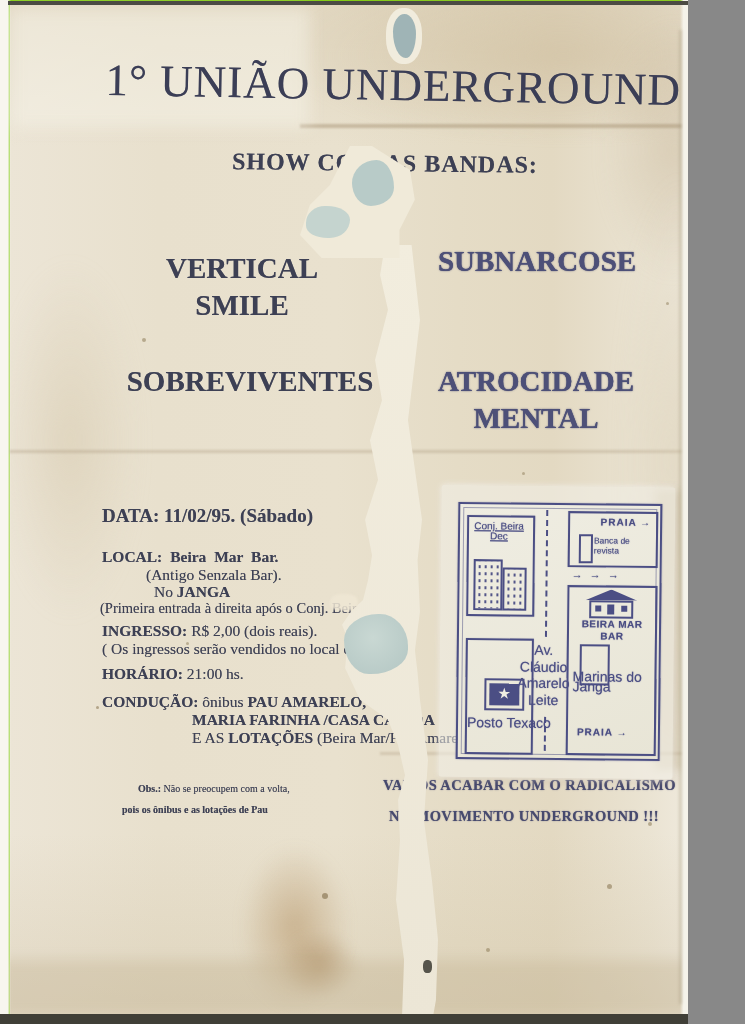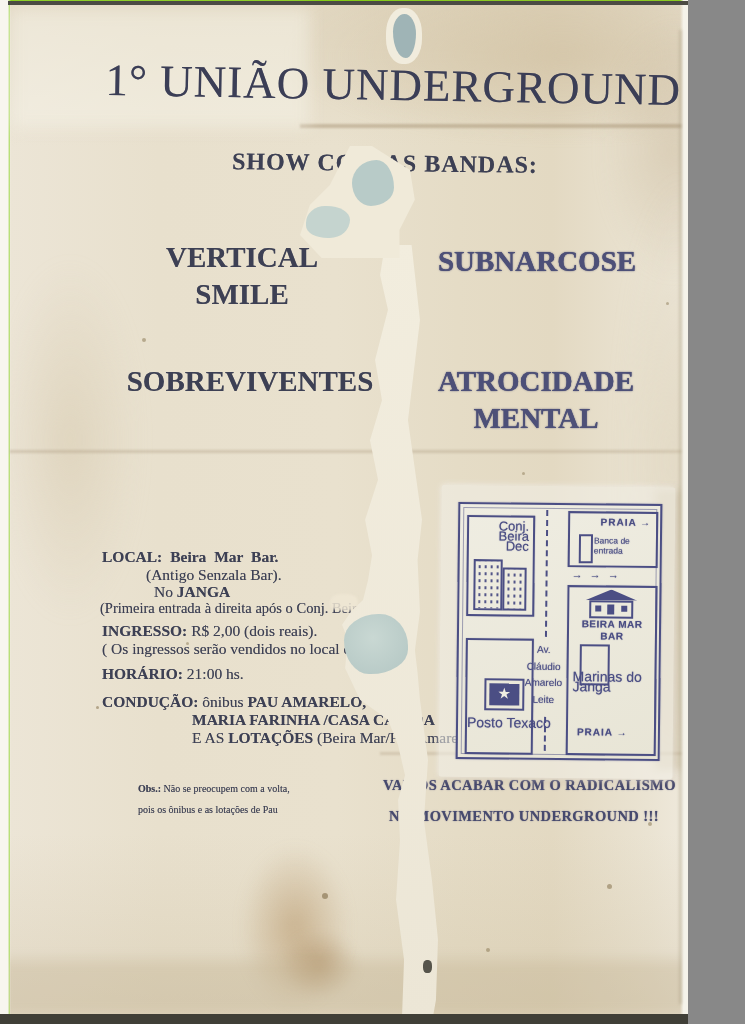--- a/index.html
+++ b/index.html
@@ -13,40 +13,40 @@
   }
   .stain{position:absolute;pointer-events:none;}
   .sp{position:absolute;border-radius:50%;background:#8d7b58;pointer-events:none;}
   
   .ink{position:absolute;color:#3d4054;text-shadow:0 0 .6px rgba(61,64,84,.55);white-space:nowrap;}
   .b{font-weight:bold;}
   .fuzz{color:#4d5078;text-shadow:0 0 1.8px rgba(70,73,110,.85),0 0 .5px rgba(70,73,110,.9);}
   #title{left:106px;top:54px;font-size:45px;letter-spacing:1px;transform:rotate(1deg);transform-origin:left top;color:#3b3e56;}
   #subtitle{left:232px;top:150px;font-size:24px;font-weight:bold;letter-spacing:1px;transform:rotate(.7deg);}
   .band{text-align:center;font-size:29px;font-weight:bold;line-height:37px;white-space:normal;}
-  #band0{left:128px;top:239px;width:228px;}
+  #band0{left:128px;top:250px;width:228px;}
   #band1{left:423px;top:243px;width:228px;}
   #band2{left:116px;top:363px;width:268px;}
   #band3{left:420px;top:363px;width:232px;}
   .dl{font-size:15.5px;}
   .sm{font-size:14.5px;}
   #l-data{left:102px;top:505px;font-size:19px;}
   #l-loc1{left:102px;top:548px;word-spacing:4px;}
   #l-loc2{left:146px;top:566px;text-align:center;}
   #l-loc3{left:154px;top:583px;}
   #l-loc4{left:100px;top:600px;}
   #l-ing1{left:102px;top:622px;}
   #l-ing2{left:102px;top:640px;}
   #l-hor{left:102px;top:665px;}
   #l-con1{left:102px;top:693px;}
   #l-con2{left:192px;top:711px;}
   #l-con3{left:192px;top:729px;}
   .obs{font-size:10px;margin-top:11px;}
   #l-obs1{left:138px;top:772px;}
-  #l-obs2{left:138px;top:793px;}
+  #l-obs2{left:122px;top:793px;font-weight:bold;}
   #l-obs3{left:138px;top:814px;}
   .slogan{font-size:14.5px;font-weight:bold;letter-spacing:.4px;color:#474a6e;
     text-shadow:0 0 1.2px rgba(71,74,110,.8);}
   #slogan1{left:383px;top:777px;}
   #slogan2{left:389px;top:808px;}
   
   #tape{position:absolute;left:440px;top:486px;width:234px;height:292px;
     background:rgba(243,241,233,.55);border-radius:3px;transform:rotate(.6deg);
     box-shadow:0 0 6px rgba(255,255,255,.7),2px 3px 7px rgba(140,120,90,.22);}
   #map{position:absolute;left:17px;top:17px;width:200px;height:253px;
@@ -61,21 +61,21 @@
   #blkC{left:108px;top:6px;width:86px;height:52px;}
   #blkD{left:108px;top:80px;width:86px;height:166px;}
   .bldg{position:absolute;border:2px solid #4b4e84;
     background-image:radial-gradient(rgba(75,78,132,.95) 1.2px,transparent 1.5px);
     background-size:6px 7px;background-position:1px 2px;}
   #bldg1{left:5px;bottom:4px;width:25px;height:47px;}
   #bldg2{left:34px;bottom:4px;width:20px;height:39px;}
   .dash{position:absolute;border-left:2px dashed #4b4e84;width:0;}
   #dash1{left:86px;top:5px;height:127px;}
   #dash2{left:86px;top:212px;height:34px;}
-  #avenue{left:58px;top:137px;width:54px;text-align:center;font-size:10px;line-height:16.5px;white-space:normal;}
+  #avenue{left:58px;top:137px;width:54px;text-align:center;font-size:14px;line-height:16.5px;white-space:normal;}
   #praiaTop{right:5px;top:3px;font-size:10px;font-weight:bold;letter-spacing:1px;}
   #bancaIcon{position:absolute;left:9px;top:21px;width:10px;height:25px;border:2px solid #4b4e84;}
   #bancaTxt{left:24px;top:23px;font-size:8.5px;line-height:9.5px;white-space:normal;width:52px;}
   #roadArrows{left:112px;top:63px;font-size:11px;font-weight:bold;letter-spacing:2px;}
   #house{position:absolute;left:15px;top:2px;width:54px;height:27px;}
   #roof{position:absolute;left:1px;top:0;width:52px;height:11px;background:#4b4e84;
     clip-path:polygon(50% 0,100% 100%,0 100%);}
   #hbody{position:absolute;left:5px;top:11px;width:40px;height:14px;border:2px solid #4b4e84;}
   #hbody i{position:absolute;top:3px;width:6px;height:6px;background:#4b4e84;}
   #hbody i.w1{left:4px;} #hbody i.w2{right:4px;}
@@ -160,20 +160,21 @@
     <div>SUBNARCOSE</div>
   </div>
   <div class="ink band" id="band2">
     <div>SOBREVIVENTES</div>
   </div>
   <div class="ink band fuzz" id="band3">
     <div>ATROCIDADE</div>
     <div>MENTAL</div>
   </div>
 
+  <div class="ink b" id="l-data"><span class="b">DATA:</span><span> 11/02/95. (Sábado)</span></div>
 
   <div class="ink dl" id="l-loc1"><span class="b">LOCAL:</span><span class="b"> Beira Mar Bar.</span></div>
   <div class="ink dl" id="l-loc2">(Antigo Senzala Bar).</div>
   <div class="ink dl" id="l-loc3"><span>No </span><span class="b">JANGA</span></div>
   <div class="ink sm" id="l-loc4">(Primeira entrada à direita após o Conj. Beira Mar)</div>
 
   <div class="ink dl" id="l-ing1"><span class="b">INGRESSO:</span><span> R$ 2,00 (dois reais).</span></div>
   <div class="ink dl" id="l-ing2">( Os ingressos serão vendidos no local do show ).</div>
 
   <div class="ink dl" id="l-hor"><span class="b">HORÁRIO:</span><span> 21:00 hs.</span></div>
@@ -186,21 +187,21 @@
   <div class="ink obs" id="l-obs2">pois os ônibus e as lotações de Pau</div>
 
   <div class="ink slogan" id="slogan1">VAMOS ACABAR COM O RADICALISMO</div>
   <div class="ink slogan" id="slogan2">NO MOVIMENTO UNDERGROUND !!!</div>
 
   <div id="tape">
     <div id="map">
       <div class="inner"></div>
 
       <div class="blk" id="blkA">
-        <div class="mtxt" style="left:0;top:4px;width:60px;text-align:right;font-size:13px;line-height:10px;white-space:normal;">
+        <div class="mtxt" style="left:0;top:4px;width:60px;text-align:center;font-size:10px;line-height:10px;white-space:normal;text-decoration:underline;">
           <div>Conj. Beira</div>
           <div>Dec</div>
         </div>
         <div class="bldg" id="bldg1"></div>
         <div class="bldg" id="bldg2"></div>
       </div>
 
       <div class="dash" id="dash1"></div>
       <div class="dash" id="dash2"></div>
       <div class="mtxt" id="avenue">
@@ -208,21 +209,21 @@
         <div>Cláudio</div>
         <div>Amarelo</div>
         <div>Leite</div>
       </div>
 
       <div class="blk" id="blkC">
         <div class="mtxt" id="praiaTop">PRAIA →</div>
         <div id="bancaIcon"></div>
         <div class="mtxt" id="bancaTxt">
           <div>Banca de</div>
-          <div>entrada</div>
+          <div>revista</div>
         </div>
       </div>
 
       <div class="mtxt" id="roadArrows">→ → →</div>
 
       <div class="blk" id="blkD">
         <div id="house">
           <div id="roof"></div>
           <div id="hbody">
               <i class="w1"></i>

